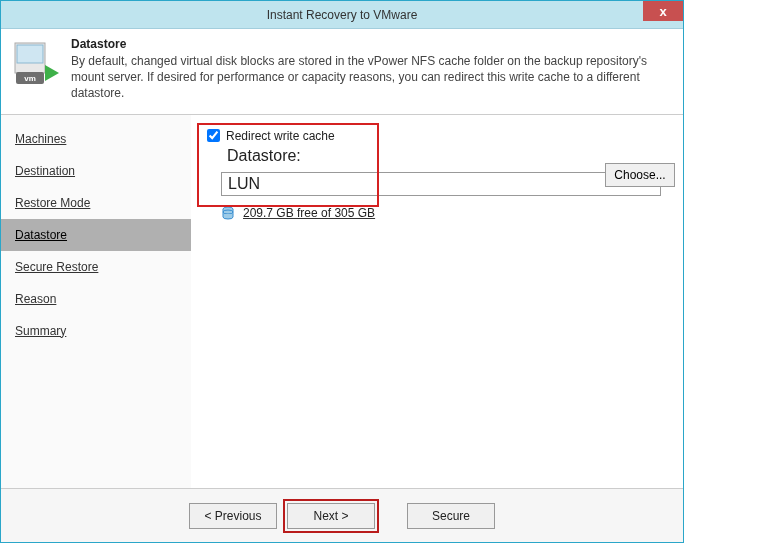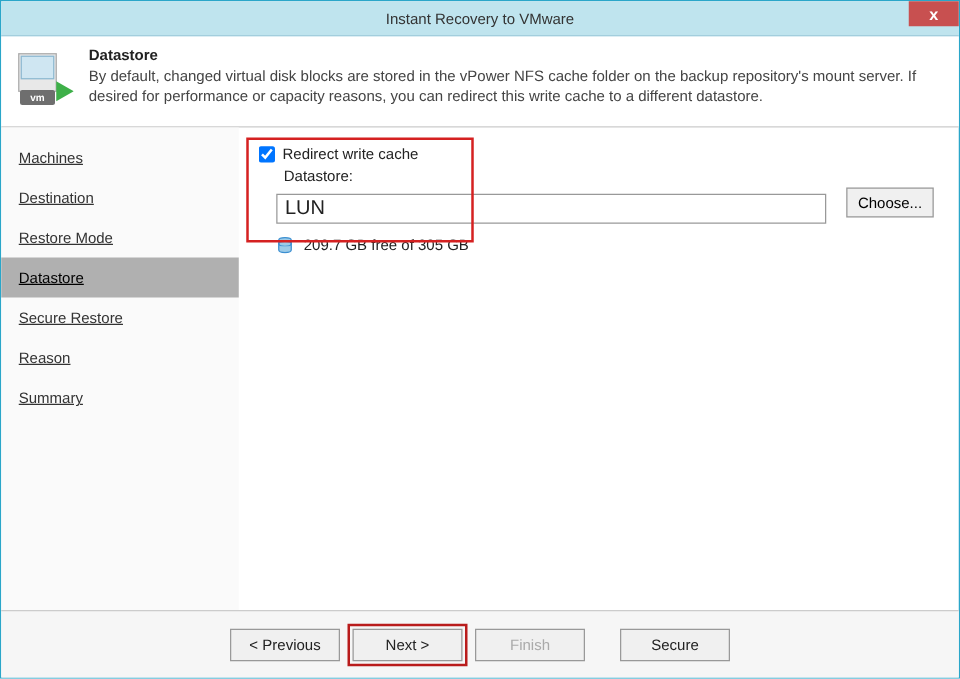--- a/index.html
+++ b/index.html
@@ -6,21 +6,21 @@
   html, body {
     margin: 0; padding: 0;
     width: 768px; height: 543px;
     font-family: "Segoe UI", Tahoma, sans-serif;
     font-size: 12px;
     color: #333;
     background: #fff;
     overflow: hidden;
   }
   .window {
-    width: 768px; height: 543px;
+    width: 684px; height: 543px;
     border: 1px solid #2aa6c9;
     background: #fff;
     display: flex;
     flex-direction: column;
   }
   .titlebar {
     height: 28px;
     background: #bfe4ee;
     display: flex;
     align-items: center;
@@ -91,20 +91,21 @@
     text-decoration: underline;
   }
   .sidebar .step.active {
     background: #b0b0b0;
     color: #000;
   }
   .content {
     flex: 1;
     padding: 10px 4px 10px 10px;
     position: relative;
+    text-decoration: underline;
   }
   .highlight-box {
     border: 2px solid #d52121;
     padding: 4px 8px 10px 6px;
     display: inline-block;
     position: relative;
     vertical-align: top;
   }
   .checkbox-row {
     display: flex;
@@ -115,37 +116,37 @@
   .checkbox-row input[type=checkbox] {
     width: 13px; height: 13px;
     margin: 0;
   }
   .checkbox-label {
     font-size: 12px;
     color: #222;
   }
   .field-label {
     margin-left: 20px;
-    font-size: 12px;
+    font-size: 16px;
     color: #222;
     margin-bottom: 3px;
   }
   .text-input {
     margin-left: 20px;
     width: 440px;
     height: 24px;
     border: 1px solid #999;
     background: #fff;
     padding: 2px 6px;
     font-size: 16px;
     color: #222;
   }
   .choose-btn {
     position: absolute;
-    right: 20px;
+    right: 8px;
     top: 48px;
     width: 70px;
     height: 24px;
     border: 1px solid #999;
     background: #f0f0f0;
     font-size: 12px;
     cursor: pointer;
   }
   .free-space {
     margin-left: 20px;
@@ -252,17 +253,16 @@
       
       <div style="position:absolute; left:6px; top:8px; width:182px; height:84px; border:2px solid #d52121; pointer-events:none;"></div>
     </div>
   </div>
 
   <div class="footer">
     <button>&lt; Previous</button>
     <div class="next-wrap">
       <button>Next &gt;</button>
     </div>
-    <button disabled="">Finish</button>
     <div class="gap"></div>
     <button>Secure</button>
   </div>
 </div>
 
 </body></html>

